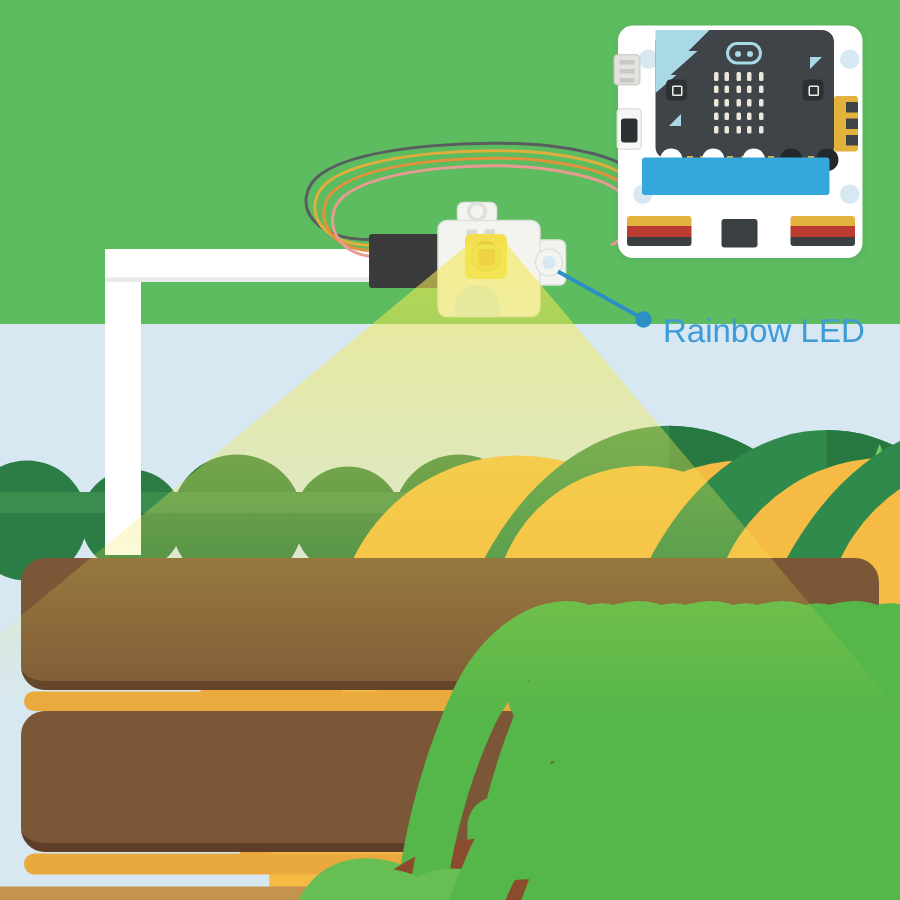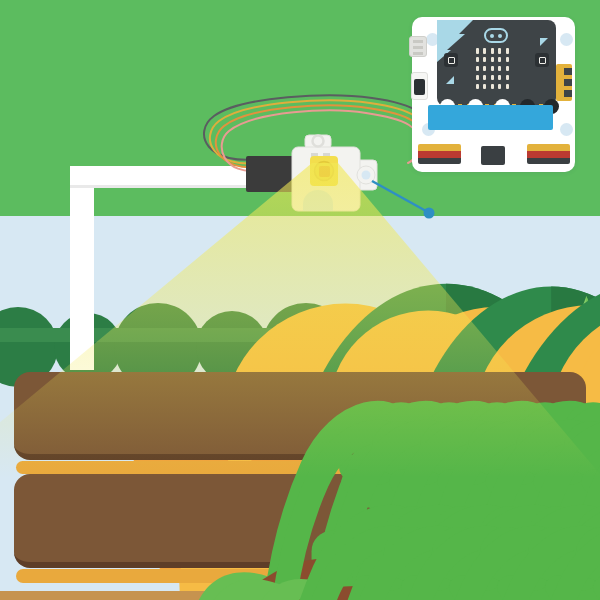--- a/index.html
+++ b/index.html
@@ -360,14 +360,15 @@
     <div id="blueStrip" class="abs"></div>
     <div class="abs conn" style="left:6px"></div>
     <div id="connMid" class="abs"></div>
     <div class="abs conn" style="left:115px"></div>
   </div>
 
   <svg class="abs" style="left:360px;top:170px" width="85" height="55">
     <line x1="12" y1="11" x2="66" y2="41" stroke="var(--calloutBlue)" stroke-width="2.5"></line>
     <circle cx="69" cy="43" r="5.5" fill="var(--calloutBlue)"></circle>
   </svg>
+  <div id="calloutLabel" class="abs">Rainbow LED</div>
 
 </div>
 
 </body></html>

